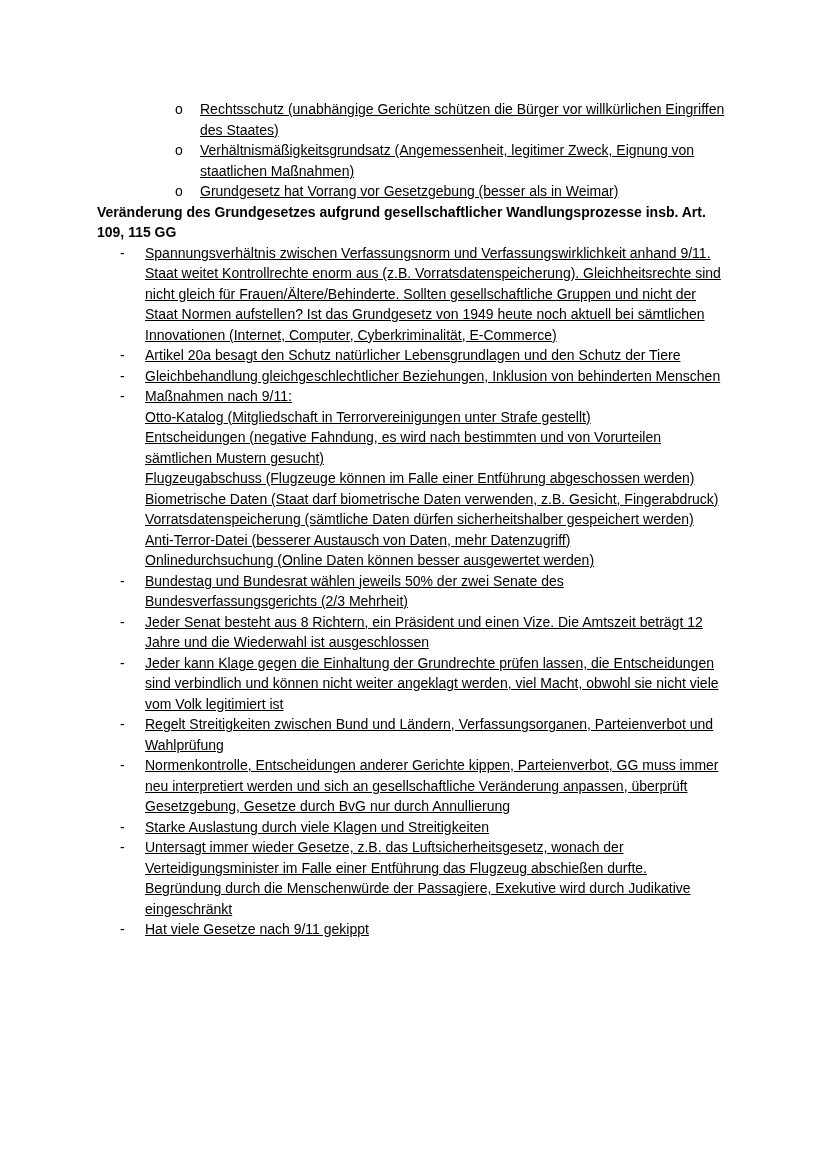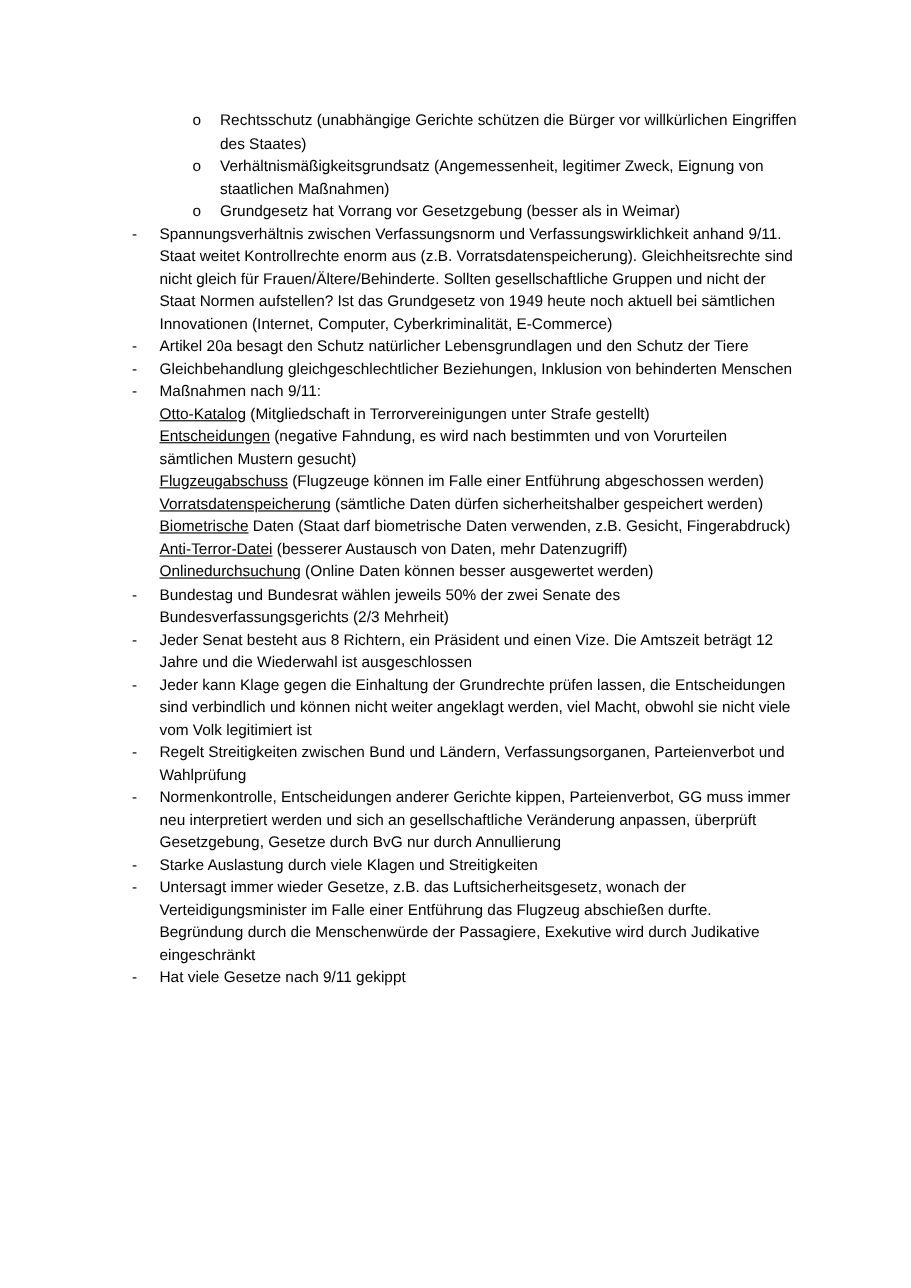--- a/index.html
+++ b/index.html
@@ -32,20 +32,21 @@
   .dash-item {
     display: flex;
     padding-left: 23px;
   }
   .marker {
     flex: 0 0 25px;
     width: 25px;
   }
   .text {
     flex: 1;
+    text-decoration: underline;
   }
   h2.heading {
     font-size: 14px;
     line-height: 20.5px;
     font-weight: 700;
     margin: 0;
   }
   .heading-1 {
     margin-top: 29px;
     margin-bottom: 13px;
@@ -72,20 +73,21 @@
     <li class="o-item">
       <span class="marker">o</span>
       <span class="text">Verhältnismäßigkeitsgrundsatz (Angemessenheit, legitimer Zweck, Eignung von staatlichen Maßnahmen)</span>
     </li>
     <li class="o-item">
       <span class="marker">o</span>
       <span class="text">Grundgesetz hat Vorrang vor Gesetzgebung (besser als in Weimar)</span>
     </li>
   </ul>
 
+  <h2 class="heading heading-1">Veränderung des Grundgesetzes aufgrund gesellschaftlicher Wandlungsprozesse insb. Art. 109, 115 GG</h2>
 
   <ul>
     <li class="dash-item">
       <span class="marker">-</span>
       <span class="text">Spannungsverhältnis zwischen Verfassungsnorm und Verfassungswirklichkeit anhand 9/11. Staat weitet Kontrollrechte enorm aus (z.B. Vorratsdatenspeicherung). Gleichheitsrechte sind nicht gleich für Frauen/Ältere/Behinderte. Sollten gesellschaftliche Gruppen und nicht der Staat Normen aufstellen? Ist das Grundgesetz von 1949 heute noch aktuell bei sämtlichen Innovationen (Internet, Computer, Cyberkriminalität, E-Commerce)</span>
     </li>
     <li class="dash-item">
       <span class="marker">-</span>
       <span class="text">Artikel 20a besagt den Schutz natürlicher Lebensgrundlagen und den Schutz der Tiere</span>
     </li>
@@ -100,24 +102,24 @@
         <div class="subline">
           <span class="u">Otto-Katalog</span><span> (Mitgliedschaft in Terrorvereinigungen unter Strafe gestellt)</span>
         </div>
         <div class="subline">
           <span class="u">Entscheidungen</span><span> (negative Fahndung, es wird nach bestimmten und von Vorurteilen sämtlichen Mustern gesucht)</span>
         </div>
         <div class="subline">
           <span class="u">Flugzeugabschuss</span><span> (Flugzeuge können im Falle einer Entführung abgeschossen werden)</span>
         </div>
         <div class="subline">
-          <span class="u">Vorratsdatenspeicherung</span><span> (sämtliche Daten dürfen sicherheitshalber gespeichert werden)</span>
+          <span class="u">Biometrische</span><span> Daten (Staat darf biometrische Daten verwenden, z.B. Gesicht, Fingerabdruck)</span>
         </div>
         <div class="subline">
-          <span class="u">Biometrische</span><span> Daten (Staat darf biometrische Daten verwenden, z.B. Gesicht, Fingerabdruck)</span>
+          <span class="u">Vorratsdatenspeicherung</span><span> (sämtliche Daten dürfen sicherheitshalber gespeichert werden)</span>
         </div>
         <div class="subline">
           <span class="u">Anti-Terror-Datei</span><span> (besserer Austausch von Daten, mehr Datenzugriff)</span>
         </div>
         <div class="subline">
           <span class="u">Onlinedurchsuchung</span><span> (Online Daten können besser ausgewertet werden)</span>
         </div>
       </div>
     </li>
   </ul>

